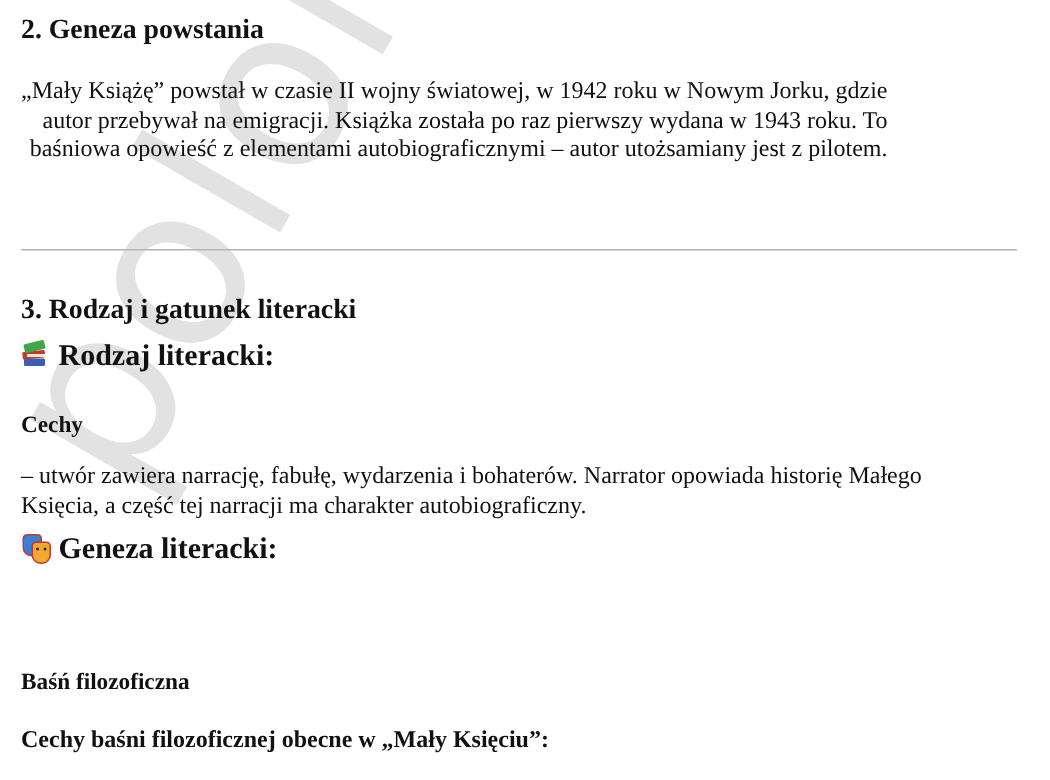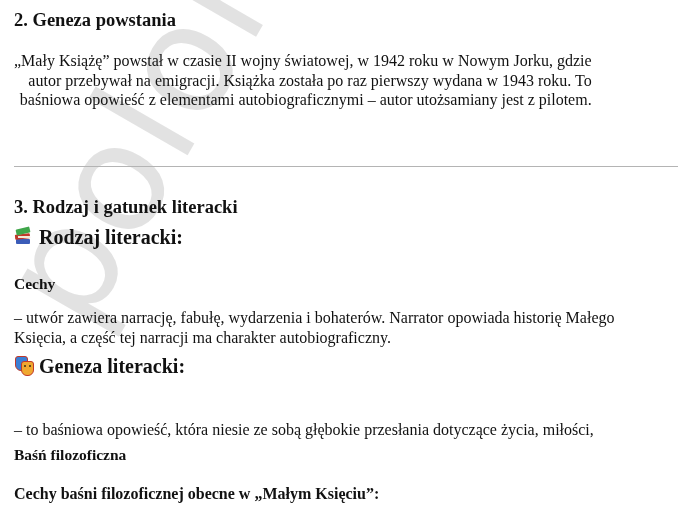--- a/index.html
+++ b/index.html
@@ -126,18 +126,17 @@
       <span class="m1"></span>
       <span class="m2"></span>
       <span class="e" style="left:10px;top:9px;"></span>
       <span class="e" style="left:15px;top:9px;"></span>
     </span>
     <span>Geneza literacki:</span>
   </div>
 
   <div class="abs term" style="top:401px;margin-top:44px;">Baśń filozoficzna</div>
   <div class="abs para" style="top:420px;">
-    <span class="line">– to baśniowa opowieść, która niesie ze sobą głębokie przesłania dotyczące życia, miłości,</span>
   </div>
 
-  <div class="abs term" style="top:484px; font-size:16px;">Cechy baśni filozoficznej obecne w „Małym Księciu”:</div>
+  <div class="abs term" style="top:484px; font-size:16px;">Cechy baśni filozoficznej obecne w „Mały Księciu”:</div>
 
 </div>
 
 </body></html>

